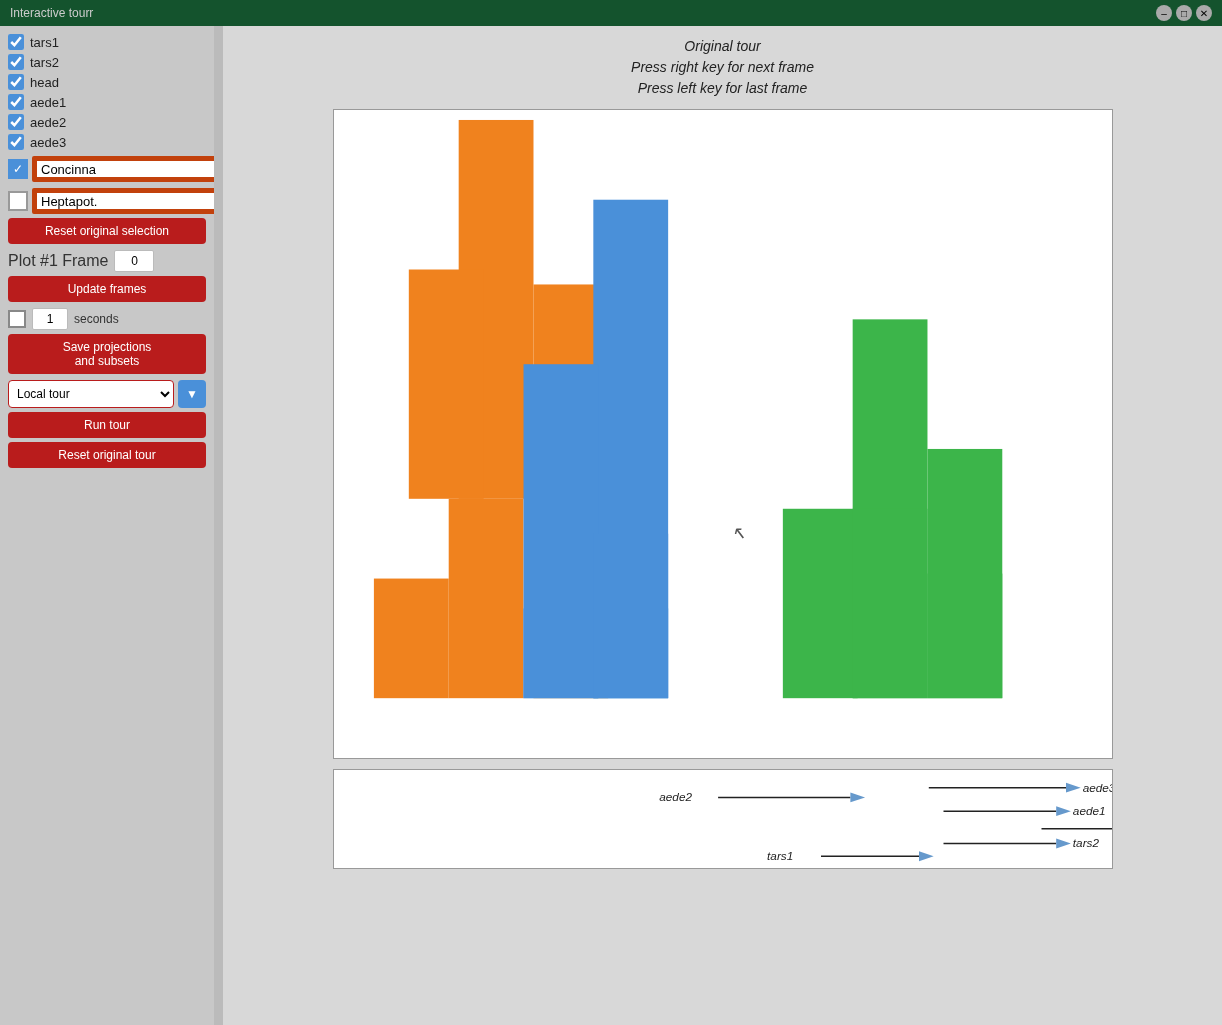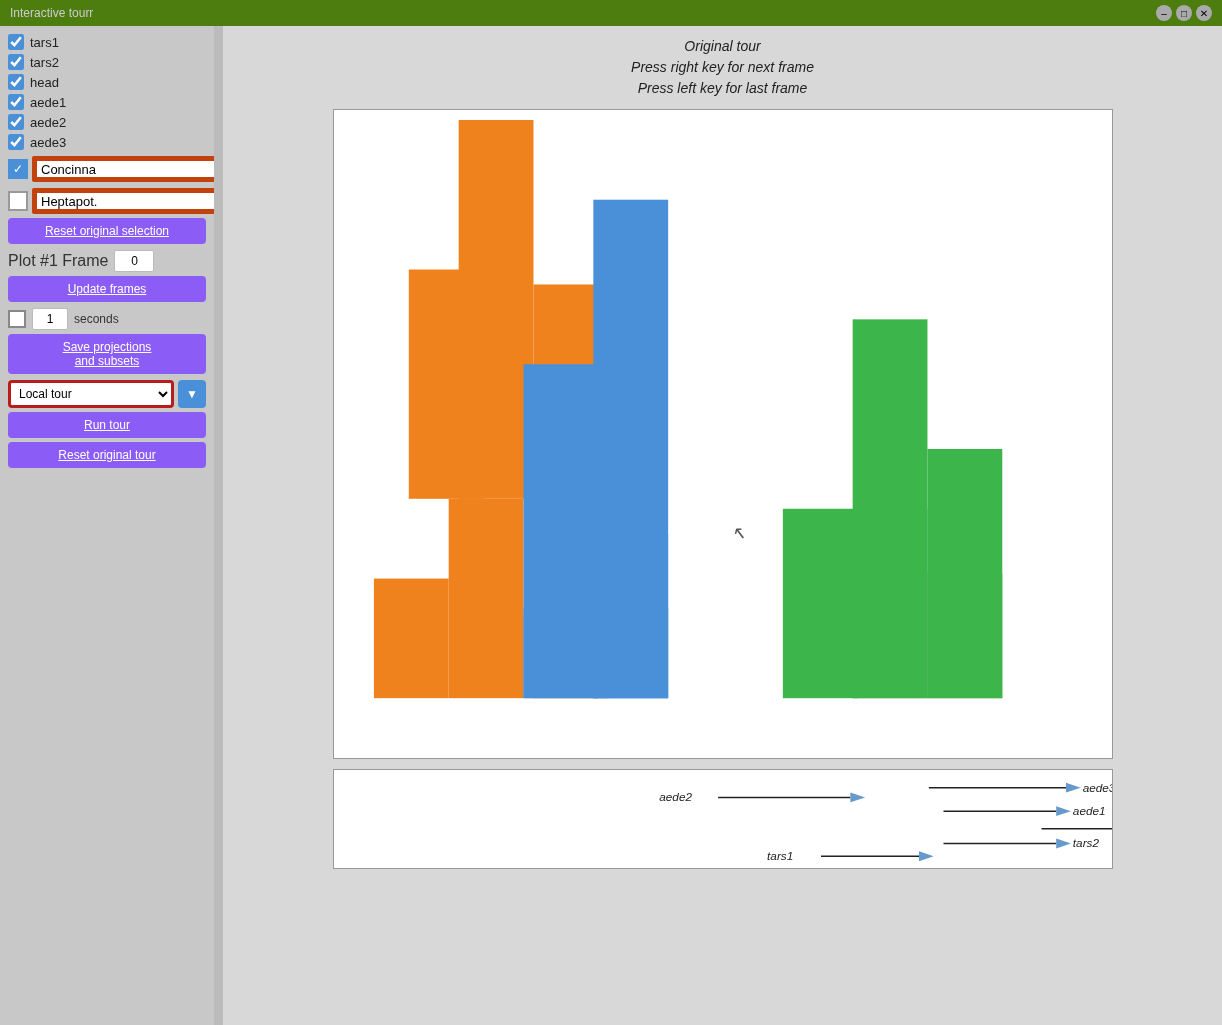--- a/index.html
+++ b/index.html
@@ -5,21 +5,21 @@
     * { box-sizing: border-box; margin: 0; padding: 0; }
     body {
       font-family: Arial, sans-serif;
       font-size: 13px;
       background: #d0d0d0;
       width: 1222px;
       height: 1025px;
       overflow: hidden;
     }
     .title-bar {
-      background: #4d7c0f;
+      background: #14532d;
       color: #ccc;
       padding: 4px 10px;
       font-size: 12px;
       display: flex;
       align-items: center;
       justify-content: space-between;
       height: 26px;
     }
     .title-bar-controls {
       display: flex;
@@ -95,30 +95,29 @@
     .species-text-input {
       flex: 1;
       height: 26px;
       border: 5px solid #c2410c;
       background: white;
       padding: 0 4px;
       font-size: 13px;
       border-radius: 2px;
     }
     .btn {
-      background: #8b5cf6;
+      background: #b91c1c;
       color: white;
       border: none;
       border-radius: 4px;
       padding: 6px 10px;
       cursor: pointer;
       font-size: 12px;
       text-align: center;
       width: 100%;
-      text-decoration: underline;
     }
     .plot-frame-row {
       display: flex;
       align-items: center;
       gap: 6px;
       margin-top: 2px;
     }
     .plot-frame-label {
       font-size: 16px;
       color: #333;
@@ -163,21 +162,21 @@
     }
     .local-tour-row {
       display: flex;
       align-items: center;
       gap: 4px;
       margin-top: 2px;
     }
     .local-tour-select {
       flex: 1;
       height: 28px;
-      border: 3px solid #b91c1c;
+      border: 1px solid #b91c1c;
       border-radius: 4px;
       background: white;
       padding: 0 4px;
       font-size: 12px;
       cursor: pointer;
     }
     .dropdown-arrow-btn {
       width: 28px;
       height: 28px;
       background: #4a90d9;

